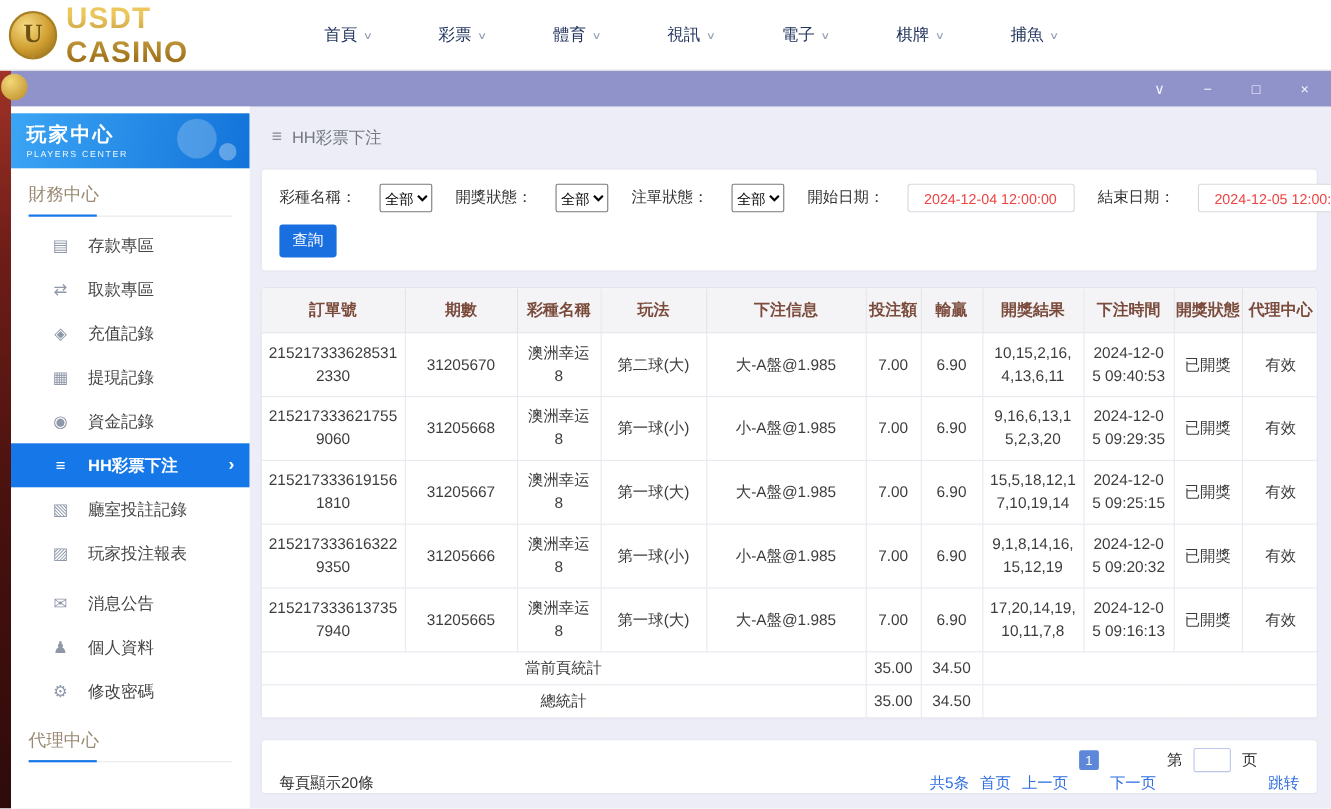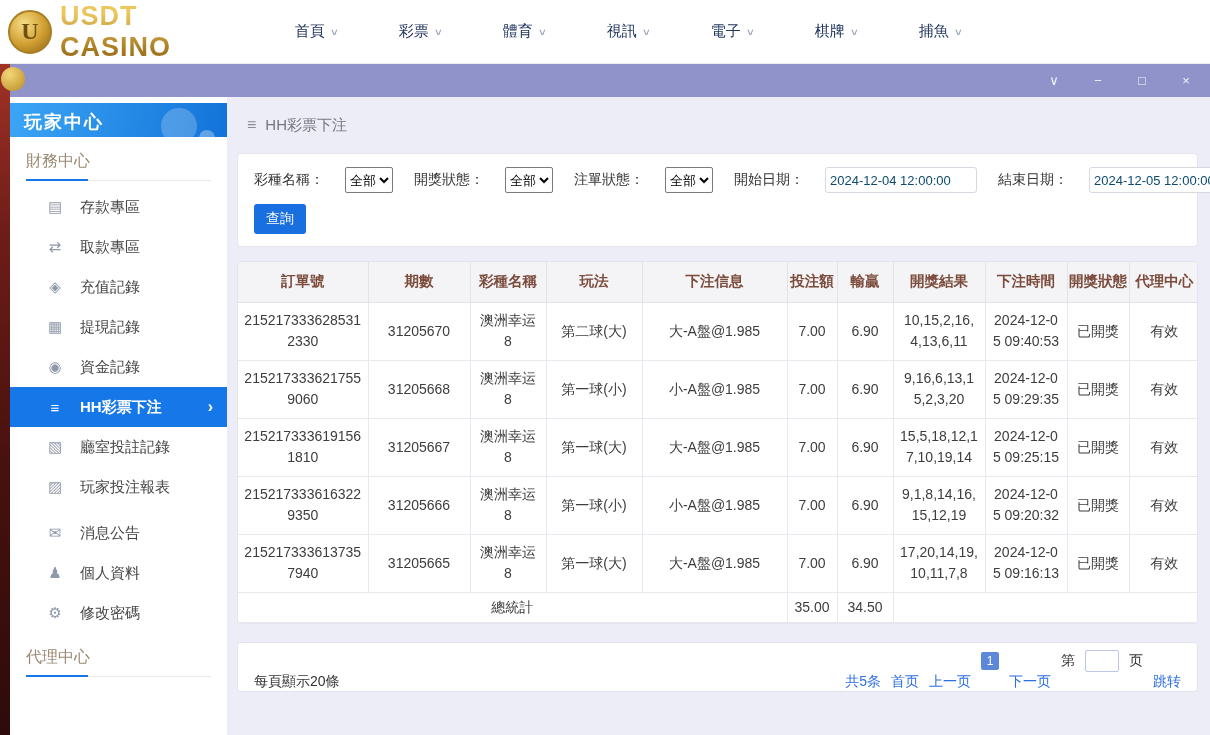--- a/index.html
+++ b/index.html
@@ -30,21 +30,21 @@
 
   
   .titlebar { height:33px; background:#8f93c9; display:flex; align-items:center; justify-content:flex-end; gap:28px; padding-right:16px; }
   .win-ctl { color:#f2f3fb; font-size:13px; width:16px; text-align:center; cursor:pointer; line-height:1; }
 
   
   .workspace { flex:1; display:flex; background:#ecedf6; min-height:0; }
 
   
   .sidebar { width:217px; background:#fff; padding-top:6px; overflow:hidden; flex:0 0 217px; }
-  .sidebar-header { height:34px; background:linear-gradient(100deg,#3ba5f5 0%, #1273d9 100%); color:#fff; padding:7px 0 0 14px; position:relative; overflow:hidden; }
+  .sidebar-header { height:50px; background:linear-gradient(100deg,#3ba5f5 0%, #1273d9 100%); color:#fff; padding:7px 0 0 14px; position:relative; overflow:hidden; }
   .sh-title { font-size:18px; font-weight:bold; letter-spacing:2px; position:relative; z-index:1; }
   .sh-sub { font-size:8px; letter-spacing:1.5px; opacity:.92; margin-top:2px; position:relative; z-index:1; }
   .bubble { position:absolute; border-radius:50%; background:rgba(255,255,255,.22); }
   .b1 { width:36px; height:36px; right:30px; top:5px; }
   .b2 { width:16px; height:16px; right:12px; top:27px; background:rgba(255,255,255,.32); }
   .side-section-title { margin:14px 16px 0; padding-bottom:8px; font-size:16px; color:#9a8a74; border-bottom:1px solid #e9e9e9; position:relative; }
   .side-section-title::after { content:""; position:absolute; left:0; bottom:-1px; width:62px; height:2px; background:#1677e8; }
   .side-items { margin-top:6px; }
   .side-item { height:40px; display:flex; align-items:center; padding-left:36px; gap:16px; font-size:15px; color:#454545; cursor:pointer; position:relative; }
   .side-item .icon { width:18px; text-align:center; color:#8f98a8; font-size:15px; }
@@ -59,21 +59,21 @@
   .card { background:#fff; border:1px solid #e3e5ee; border-radius:4px; }
 
   
   .filter-card { padding:13px 16px 12px; }
   .filter-row { display:flex; align-items:center; gap:21px; font-size:14px; color:#333; white-space:nowrap; }
   .f-label { white-space:nowrap; }
   select { height:26px; border:1px solid #7b7b7b; border-radius:2px; background:#fff; font-size:13px; font-family:"Liberation Sans", sans-serif; }
   .sel-lottery { width:108px; }
   .sel-draw { width:60px; }
   .sel-order { width:48px; }
-  .date-input { height:26px; width:152px; border:1px solid #d7d9e0; border-radius:3px; padding:0 4px; font-size:13px; color:#0c4a6e; font-family:"Liberation Sans", sans-serif; }
+  .date-input { height:26px; width:152px; border:1px solid #d7d9e0; border-radius:3px; padding:0 14px; font-size:13px; color:#ef4444; font-family:"Liberation Sans", sans-serif; }
   .search-btn { margin-top:11px; width:52px; height:30px; background:#1a6fe0; border:none; border-radius:3px; color:#fff; font-size:14px; cursor:pointer; font-family:"Liberation Sans", sans-serif; }
 
   
   .table-card { margin-top:14px; overflow:hidden; }
   table { width:100%; border-collapse:collapse; table-layout:fixed; }
   th { height:40px; background:#f4f4f6; color:#7b4b3c; font-size:14.5px; font-weight:bold; border:1px solid #e2e3e9; padding:2px 1px; white-space:nowrap; overflow:hidden; }
   td { border:1px solid #e8e9ef; font-size:14px; color:#3d3d3d; text-align:center; padding:4px 6px; word-break:break-all; line-height:1.5; }
   thead th:first-child, tbody td:first-child { border-left:none; }
   thead th:last-child, tbody td:last-child { border-right:none; }
   thead th { border-top:none; }
@@ -327,20 +327,26 @@
                     <td>第一球(大)</td>
                     <td>大-A盤@1.985</td>
                     <td>7.00</td>
                     <td>6.90</td>
                     <td>17,20,14,19,10,11,7,8</td>
                     <td>2024-12-05 09:16:13</td>
                     <td>已開獎</td>
                     <td>有效</td>
                   </tr>
                   <tr class="summary-row">
+                    <td colspan="5">當前頁統計</td>
+                    <td>35.00</td>
+                    <td>34.50</td>
+                    <td colspan="4"></td>
+                  </tr>
+                  <tr class="summary-row">
                     <td colspan="5">總統計</td>
                     <td>35.00</td>
                     <td>34.50</td>
                     <td colspan="4"></td>
                   </tr>
                 </tbody>
             </table>
           </section>
 
           <section class="card footer-card">

